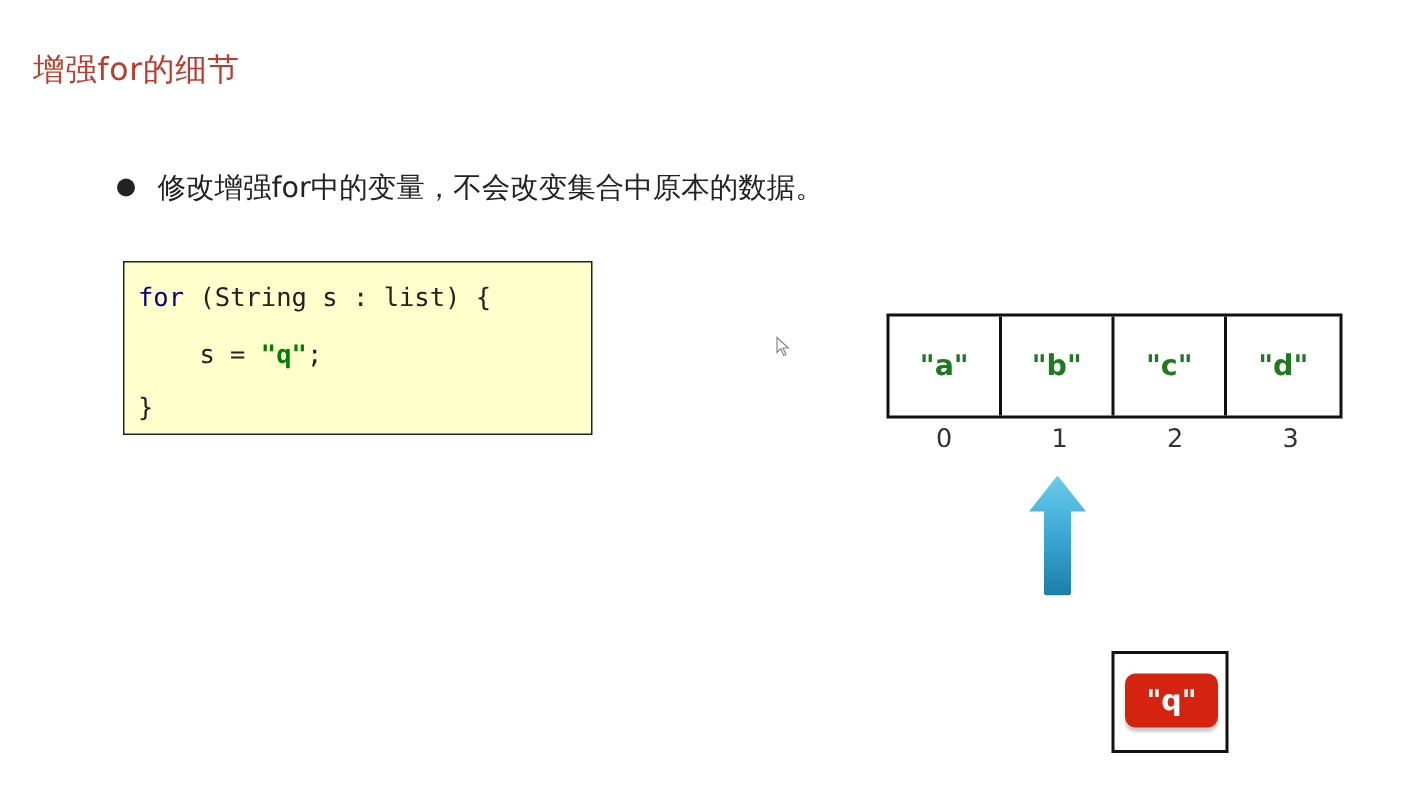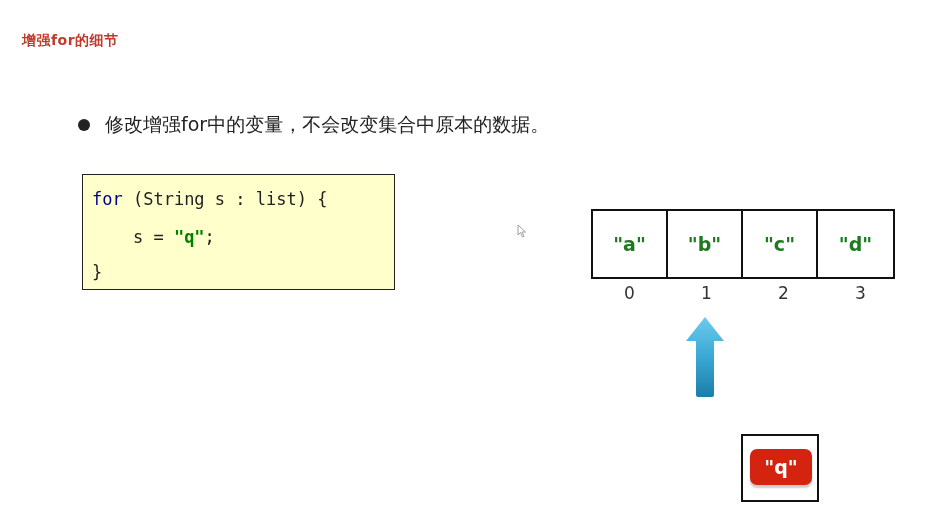--- a/index.html
+++ b/index.html
@@ -1,17 +1,17 @@
 <!DOCTYPE html>
 <html><head>
 <meta charset="utf-8">
 <style>
   html, body { margin:0; padding:0; }
   body { width:942px; height:531px; background:#ffffff; position:relative; overflow:hidden; font-family:"DejaVu Sans", sans-serif; }
-  .title { position:absolute; left:22px; top:32px; font-size:14px; font-weight:bold; color:#c0392b; letter-spacing:0.5px; }
+  .title { position:absolute; left:22px; top:32px; font-size:21px; font-weight:normal; color:#c0392b; letter-spacing:0.5px; }
   .bullet-row { position:absolute; left:78px; top:112px; display:flex; align-items:center; }
   .bullet-dot { width:12px; height:12px; border-radius:50%; background:#222; margin-right:15px; }
   .bullet-text { font-size:19px; color:#222; }
   .code-box { position:absolute; left:82px; top:174px; width:313px; height:116px; background:#ffffcc; border:1px solid #222; box-sizing:border-box; font-family:"DejaVu Sans Mono", monospace; font-size:17px; color:#222; }
   .code-line { position:absolute; left:9px; white-space:pre; }
   .kw { color:#00008b; }
   .str { color:#008000; font-weight:bold; }
   .array { position:absolute; left:591px; top:209px; display:flex; border:2px solid #111; }
   .cell { width:75px; height:66px; border-right:2px solid #111; display:flex; align-items:center; justify-content:center; font-size:19px; font-weight:bold; color:#1e7a1e; box-sizing:border-box; }
   .cell:last-child { border-right:none; }

